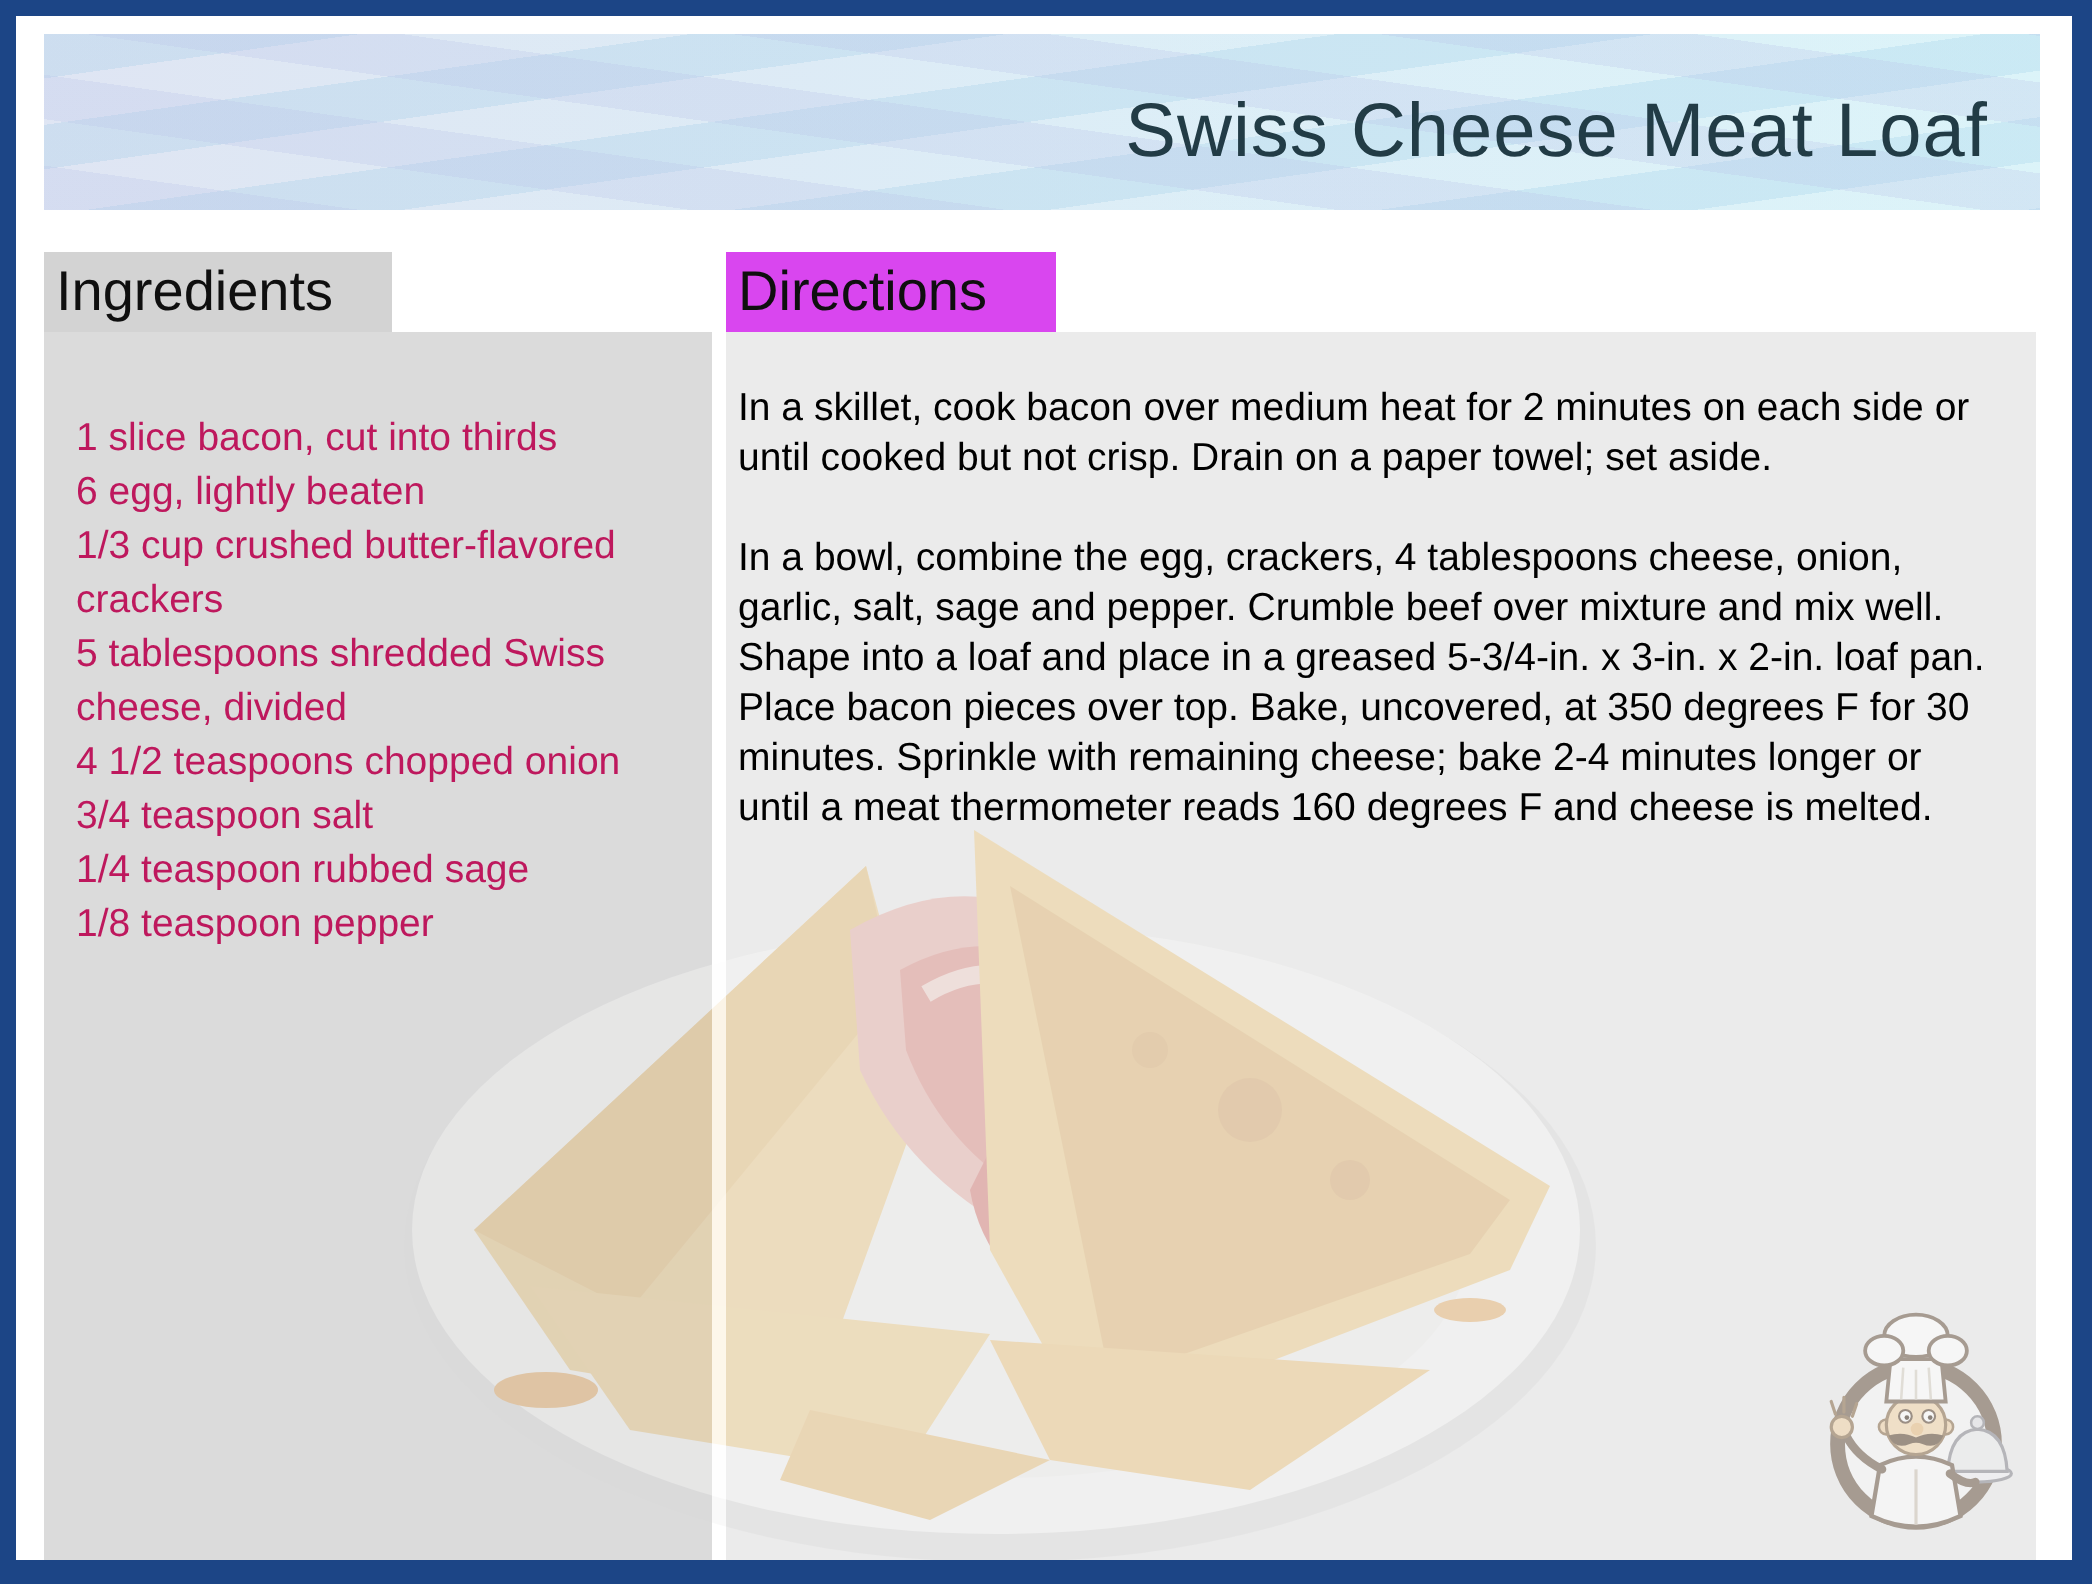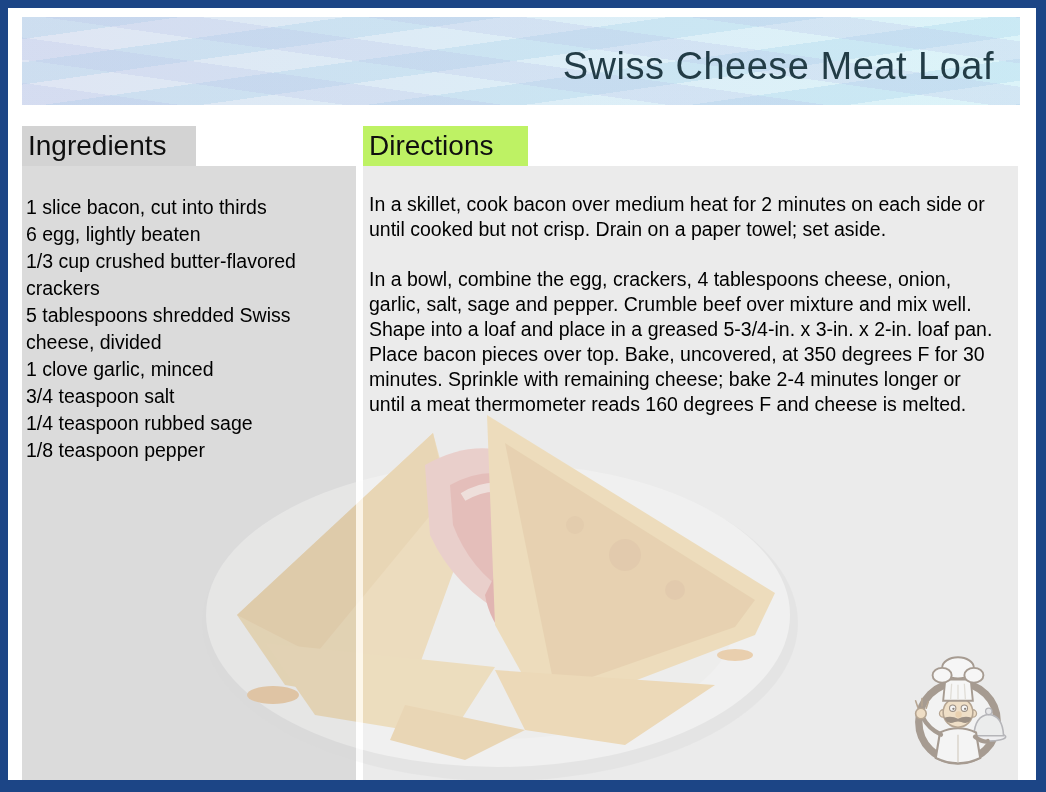--- a/index.html
+++ b/index.html
@@ -28,29 +28,29 @@
     font-size:38px;font-weight:400;letter-spacing:0.5px;
     color:#223c46;
   }
   
   .sec-head{
     position:absolute;top:118px;height:40px;
     display:flex;align-items:center;
     font-size:28px;color:#0f0f0f;padding-left:6px;
   }
   .head-ing{left:14px;width:174px;background:#d3d3d3;}
-  .head-dir{left:355px;width:165px;background:#bef264;}
+  .head-dir{left:355px;width:165px;background:#d946ef;}
   
   .panel{position:absolute;top:158px;height:614px;}
   .panel-ing{left:14px;width:334px;background:#dbdbdb;}
   .panel-dir{left:355px;width:655px;background:#ebebeb;}
   .ing-list{
     position:relative;z-index:5;
-    margin:0;padding:28px 0 0 4px;list-style:none;
-    font-size:19.5px;line-height:27px;color:#000000;
+    margin:12px;padding:28px 0 0 4px;list-style:none;
+    font-size:19.5px;line-height:27px;color:#be185d;
   }
   .dir-text{
     position:relative;z-index:5;
     padding:26px 20px 0 6px;
     font-size:19.5px;line-height:25px;color:#000000;
   }
   .dir-text p{margin:0 0 25px 0;}
   
   .food-photo{position:absolute;left:187px;top:377px;z-index:3;pointer-events:none;}
   .gap-strip{
@@ -75,21 +75,21 @@
     <div class="sec-head head-dir">
       <span>Directions</span>
     </div>
 
     <div class="panel panel-ing">
       <ul class="ing-list">
           <li>1 slice bacon, cut into thirds</li>
           <li>6 egg, lightly beaten</li>
           <li>1/3 cup crushed butter-flavored crackers</li>
           <li>5 tablespoons shredded Swiss cheese, divided</li>
-          <li>1 clove garlic, minced</li>
+          <li>4 1/2 teaspoons chopped onion</li>
           <li>3/4 teaspoon salt</li>
           <li>1/4 teaspoon rubbed sage</li>
           <li>1/8 teaspoon pepper</li>
         </ul>
     </div>
 
     <div class="panel panel-dir">
       <div class="dir-text">
           <p>In a skillet, cook bacon over medium heat for 2 minutes on each side or until cooked but not crisp. Drain on a paper towel; set aside.</p>
           <p>In a bowl, combine the egg, crackers, 4 tablespoons cheese, onion, garlic, salt, sage and pepper. Crumble beef over mixture and mix well. Shape into a loaf and place in a greased 5-3/4-in. x 3-in. x 2-in. loaf pan. Place bacon pieces over top. Bake, uncovered, at 350 degrees F for 30 minutes. Sprinkle with remaining cheese; bake 2-4 minutes longer or until a meat thermometer reads 160 degrees F and cheese is melted.</p>

